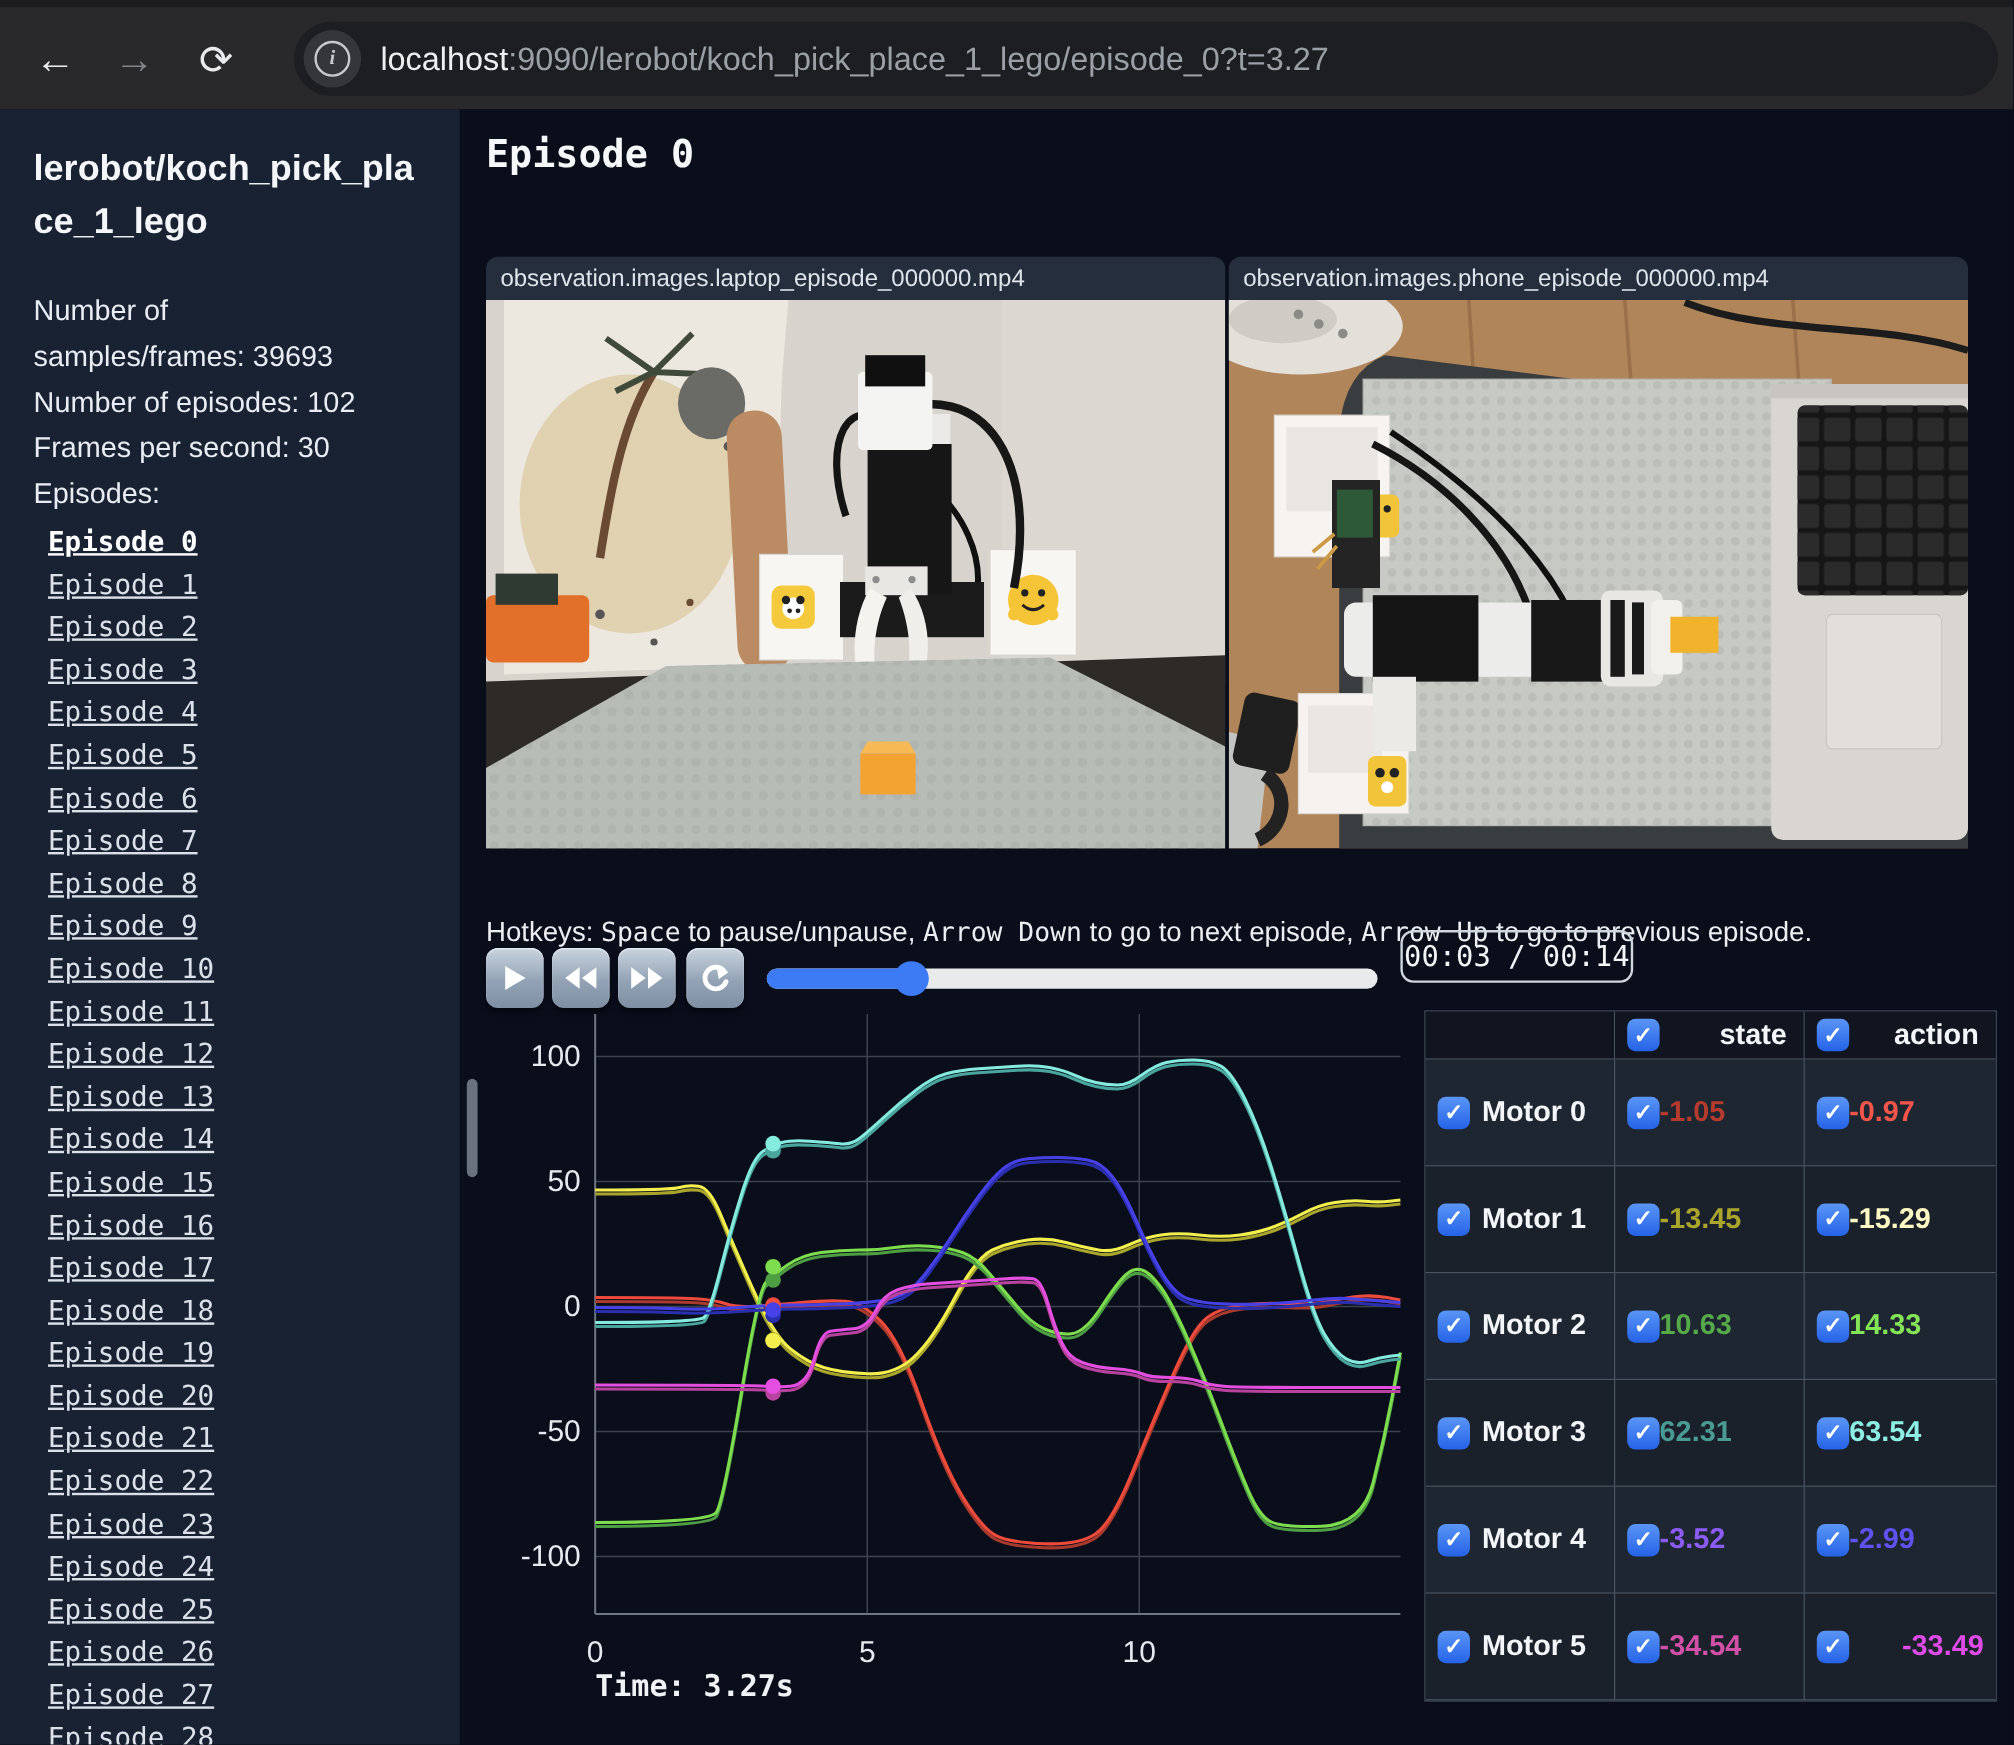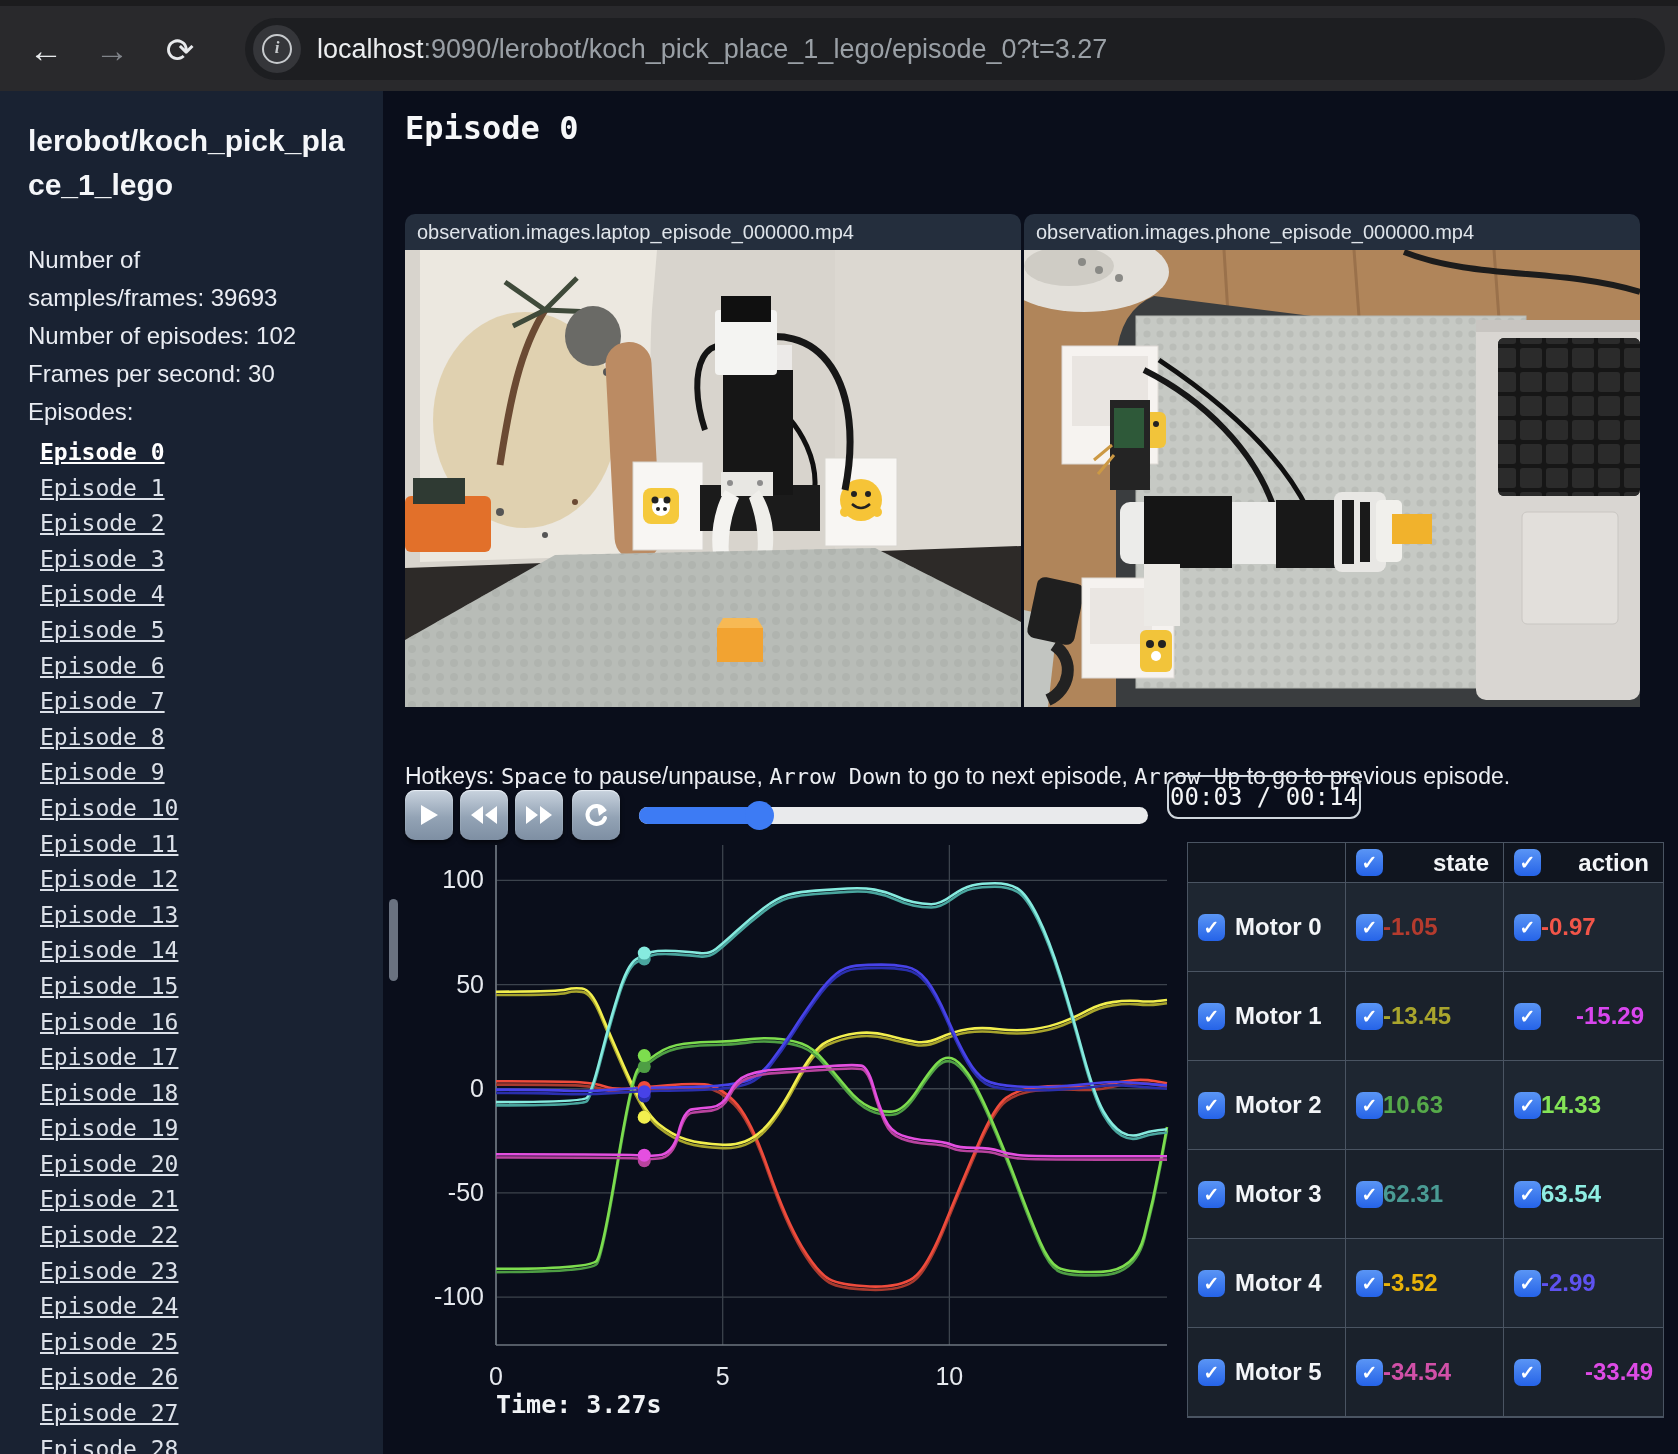--- a/index.html
+++ b/index.html
@@ -379,21 +379,21 @@
           <div class="tcell cellpadl">
             <span class="cb">✓</span>
             <span class="mname">Motor 1</span>
           </div>
           <div class="tcell cellpadl">
             <span class="cb">✓</span>
             <span class="mval" style="color: rgb(169, 165, 45);">-13.45</span>
           </div>
           <div class="tcell cellpadl">
             <span class="cb">✓</span>
-            <span class="mval" style="color: #d946ef; padding-left: 35px;">-15.29</span>
+            <span class="mval" style="color: #fef9c3;">-15.29</span>
           </div>
         </div>
         <div class="trow tbody row-even">
           <div class="tcell cellpadl">
             <span class="cb">✓</span>
             <span class="mname">Motor 2</span>
           </div>
           <div class="tcell cellpadl">
             <span class="cb">✓</span>
             <span class="mval" style="color: rgb(86, 170, 74);">10.63</span>
@@ -417,21 +417,21 @@
             <span class="mval" style="color: rgb(143, 238, 227);">63.54</span>
           </div>
         </div>
         <div class="trow tbody row-even">
           <div class="tcell cellpadl">
             <span class="cb">✓</span>
             <span class="mname">Motor 4</span>
           </div>
           <div class="tcell cellpadl">
             <span class="cb">✓</span>
-            <span class="mval" style="color: #eab308;">-3.52</span>
+            <span class="mval" style="color: #8b5cf6;">-3.52</span>
           </div>
           <div class="tcell cellpadl">
             <span class="cb">✓</span>
             <span class="mval" style="color: rgb(94, 82, 240);">-2.99</span>
           </div>
         </div>
         <div class="trow tbody row-odd">
           <div class="tcell cellpadl">
             <span class="cb">✓</span>
             <span class="mname">Motor 5</span>

